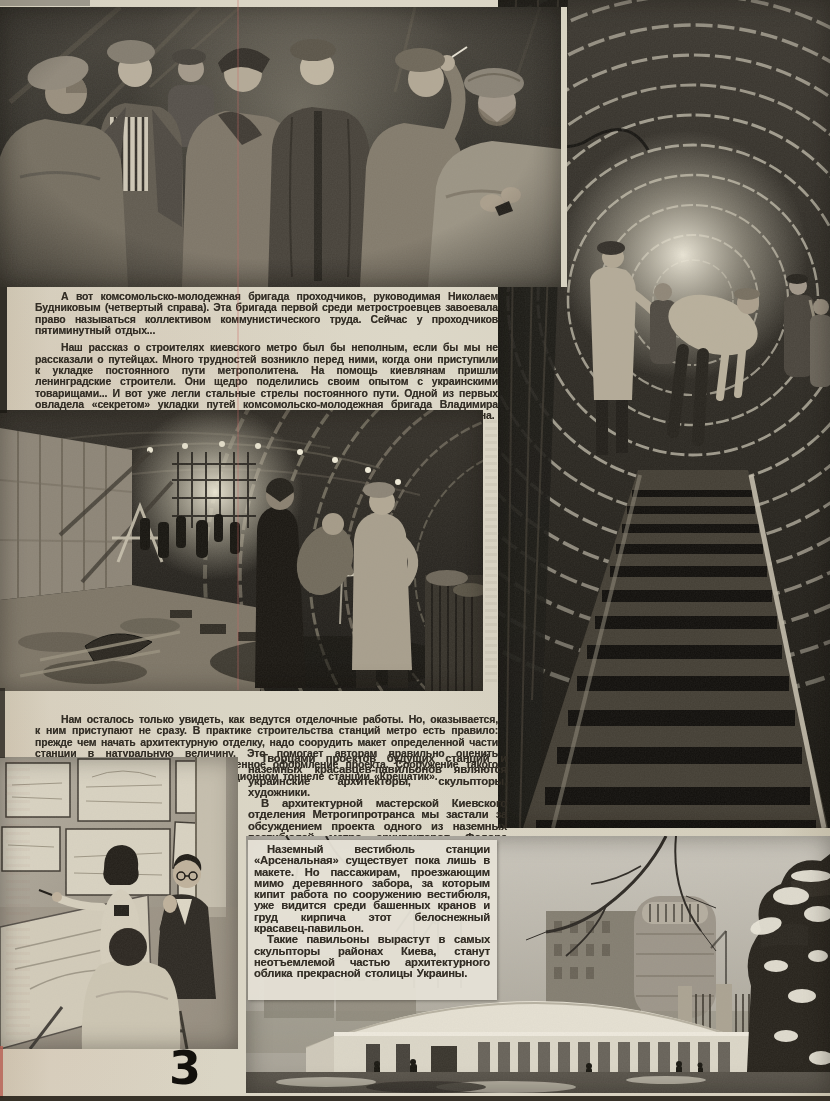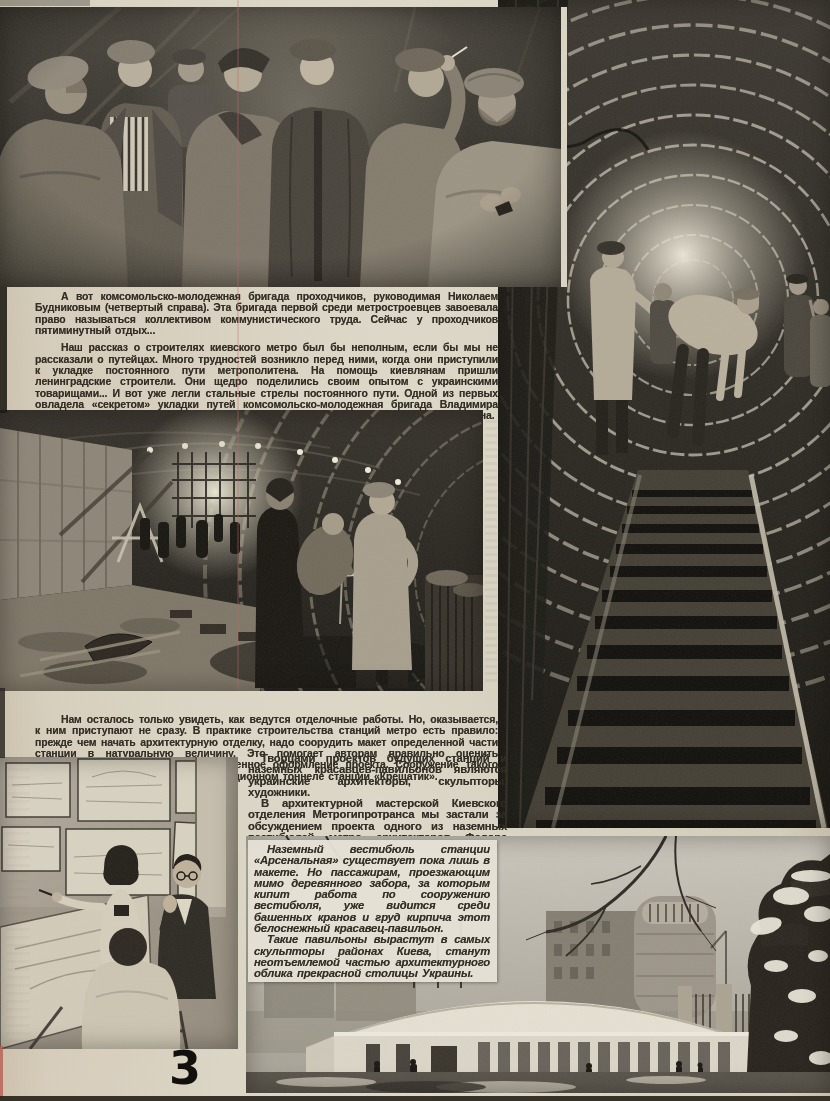--- a/index.html
+++ b/index.html
@@ -20,23 +20,22 @@
     font-weight:700;text-align:justify;
     font-size:10.5px;line-height:11.35px;letter-spacing:-.15px;word-spacing:1.5px;
     text-shadow:0 0 .5px rgba(40,34,26,.55);
   }
   .copy p{margin:0;text-indent:26px;}
   .copy.wide p + p{margin-top:6px;}
   .copy.narrow{font-size:11.3px;line-height:11.3px;letter-spacing:-.2px;word-spacing:1.6px;}
   .copy.narrow p{text-indent:13px;}
   .arsenal-box{
     position:absolute;left:248px;top:840px;width:236px;
-    background:rgba(229,225,213,.96);padding:4px 7px 2px 6px;
+    background:rgba(229,225,213,.96);padding:4px 7px 20px 6px;
     box-shadow:1px 1px 3px rgba(20,18,12,.35);
-    font-style:italic;
   }
   .arsenal-box .copy-inner{
     color:var(--ink,#332e26);font-weight:700;text-align:justify;
     font-size:11.3px;line-height:11.3px;letter-spacing:-.2px;word-spacing:1.4px;
     text-shadow:0 0 .5px rgba(40,34,26,.5);
   }
   .arsenal-box .copy-inner p{margin:0;text-indent:13px;}
   .page-number{
     position:absolute;left:163px;top:1040px;width:44px;height:56px;
     font-family:"DejaVu Sans","Liberation Sans",sans-serif;

